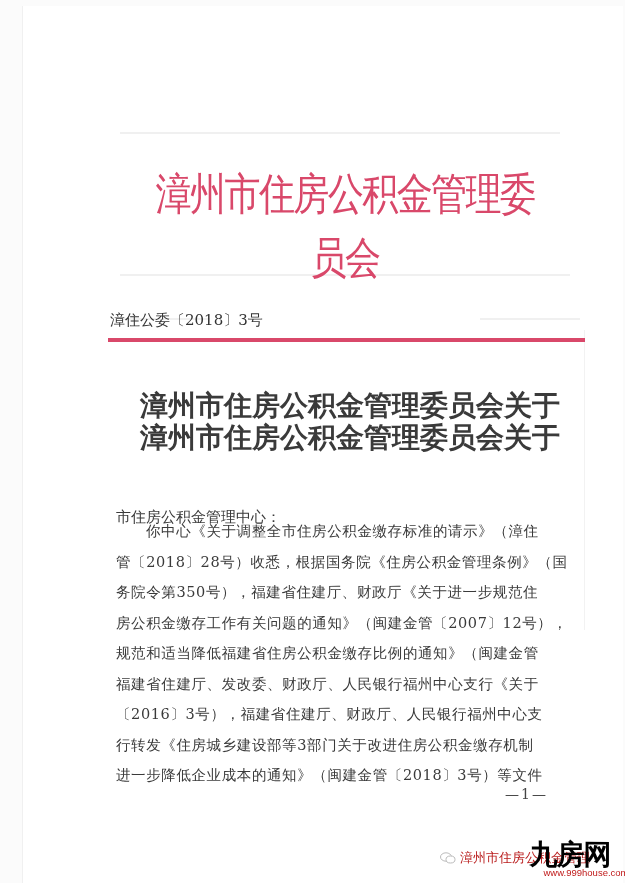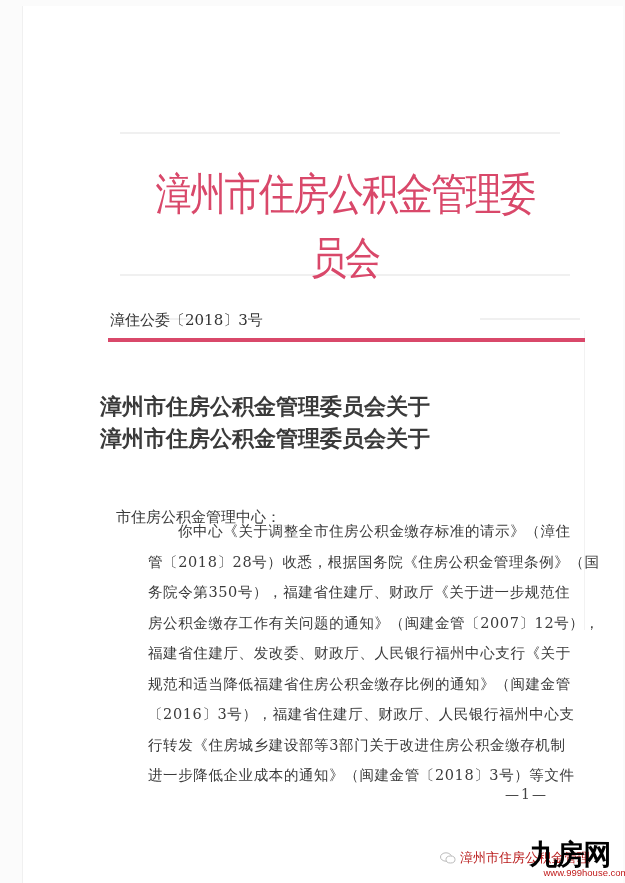--- a/index.html
+++ b/index.html
@@ -32,32 +32,32 @@
   .doc-number {
     position: absolute; left: 110px; top: 311px; width: 470px;
     color: #333; font-size: 15px;
   }
   .red-rule {
     position: absolute; left: 108px; top: 338px; width: 477px; height: 4px;
     background: #d9486a;
   }
   .doc-heading {
     position: absolute; left: 100px; top: 390px; width: 460px;
-    text-align: left; color: #3a3a3a;
-    font-weight: bold; font-size: 22px; line-height: 32px;
+    text-align: right; color: #3a3a3a;
+    font-weight: bold; font-size: 28px; line-height: 32px;
   }
   .addressee {
     position: absolute; left: 116px; top: 508px;
     color: #3a3a3a; font-size: 15px;
   }
   .body-text {
     position: absolute; left: 116px; top: 516px; width: 470px;
     color: #3a3a3a; font-size: 14.5px; line-height: 30.5px;
   }
-  .body-line { white-space: nowrap; letter-spacing: 0.6px; margin-left: 32px; }
+  .body-line { white-space: nowrap; letter-spacing: 0.6px; }
   .body-line.indent { padding-left: 30px; }
   .page-num {
     position: absolute; left: 505px; top: 786px;
     color: #444; font-size: 14px; letter-spacing: 2px;
   }
   .footer {
     position: absolute; left: 440px; top: 845px; height: 26px;
     display: flex; align-items: center; color: #b91c1c; font-size: 13px;
     font-family: "DejaVu Sans", "Liberation Sans", sans-serif;
   }
@@ -105,22 +105,22 @@
   <div>漳州市住房公积金管理委员会关于</div>
 </div>
 
 <div class="addressee">市住房公积金管理中心：</div>
 
 <div class="body-text">
   <div class="body-line indent">你中心《关于调整全市住房公积金缴存标准的请示》（漳住</div>
   <div class="body-line">管〔2018〕28号）收悉，根据国务院《住房公积金管理条例》（国</div>
   <div class="body-line">务院令第350号），福建省住建厅、财政厅《关于进一步规范住</div>
   <div class="body-line">房公积金缴存工作有关问题的通知》（闽建金管〔2007〕12号），</div>
+  <div class="body-line">规范和适当降低福建省住房公积金缴存比例的通知》（闽建金管</div>
   <div class="body-line">福建省住建厅、发改委、财政厅、人民银行福州中心支行《关于</div>
-  <div class="body-line">规范和适当降低福建省住房公积金缴存比例的通知》（闽建金管</div>
   <div class="body-line">〔2016〕3号），福建省住建厅、财政厅、人民银行福州中心支</div>
   <div class="body-line">行转发《住房城乡建设部等3部门关于改进住房公积金缴存机制</div>
   <div class="body-line">进一步降低企业成本的通知》（闽建金管〔2018〕3号）等文件</div>
 </div>
 
 <div class="page-num">—1—</div>
 
 <div class="footer">
   <svg class="wechat-icon" viewBox="0 0 16 12">
     <ellipse cx="6" cy="5" rx="5.5" ry="4.2" fill="none" stroke="#bbb" stroke-width="1"></ellipse>

